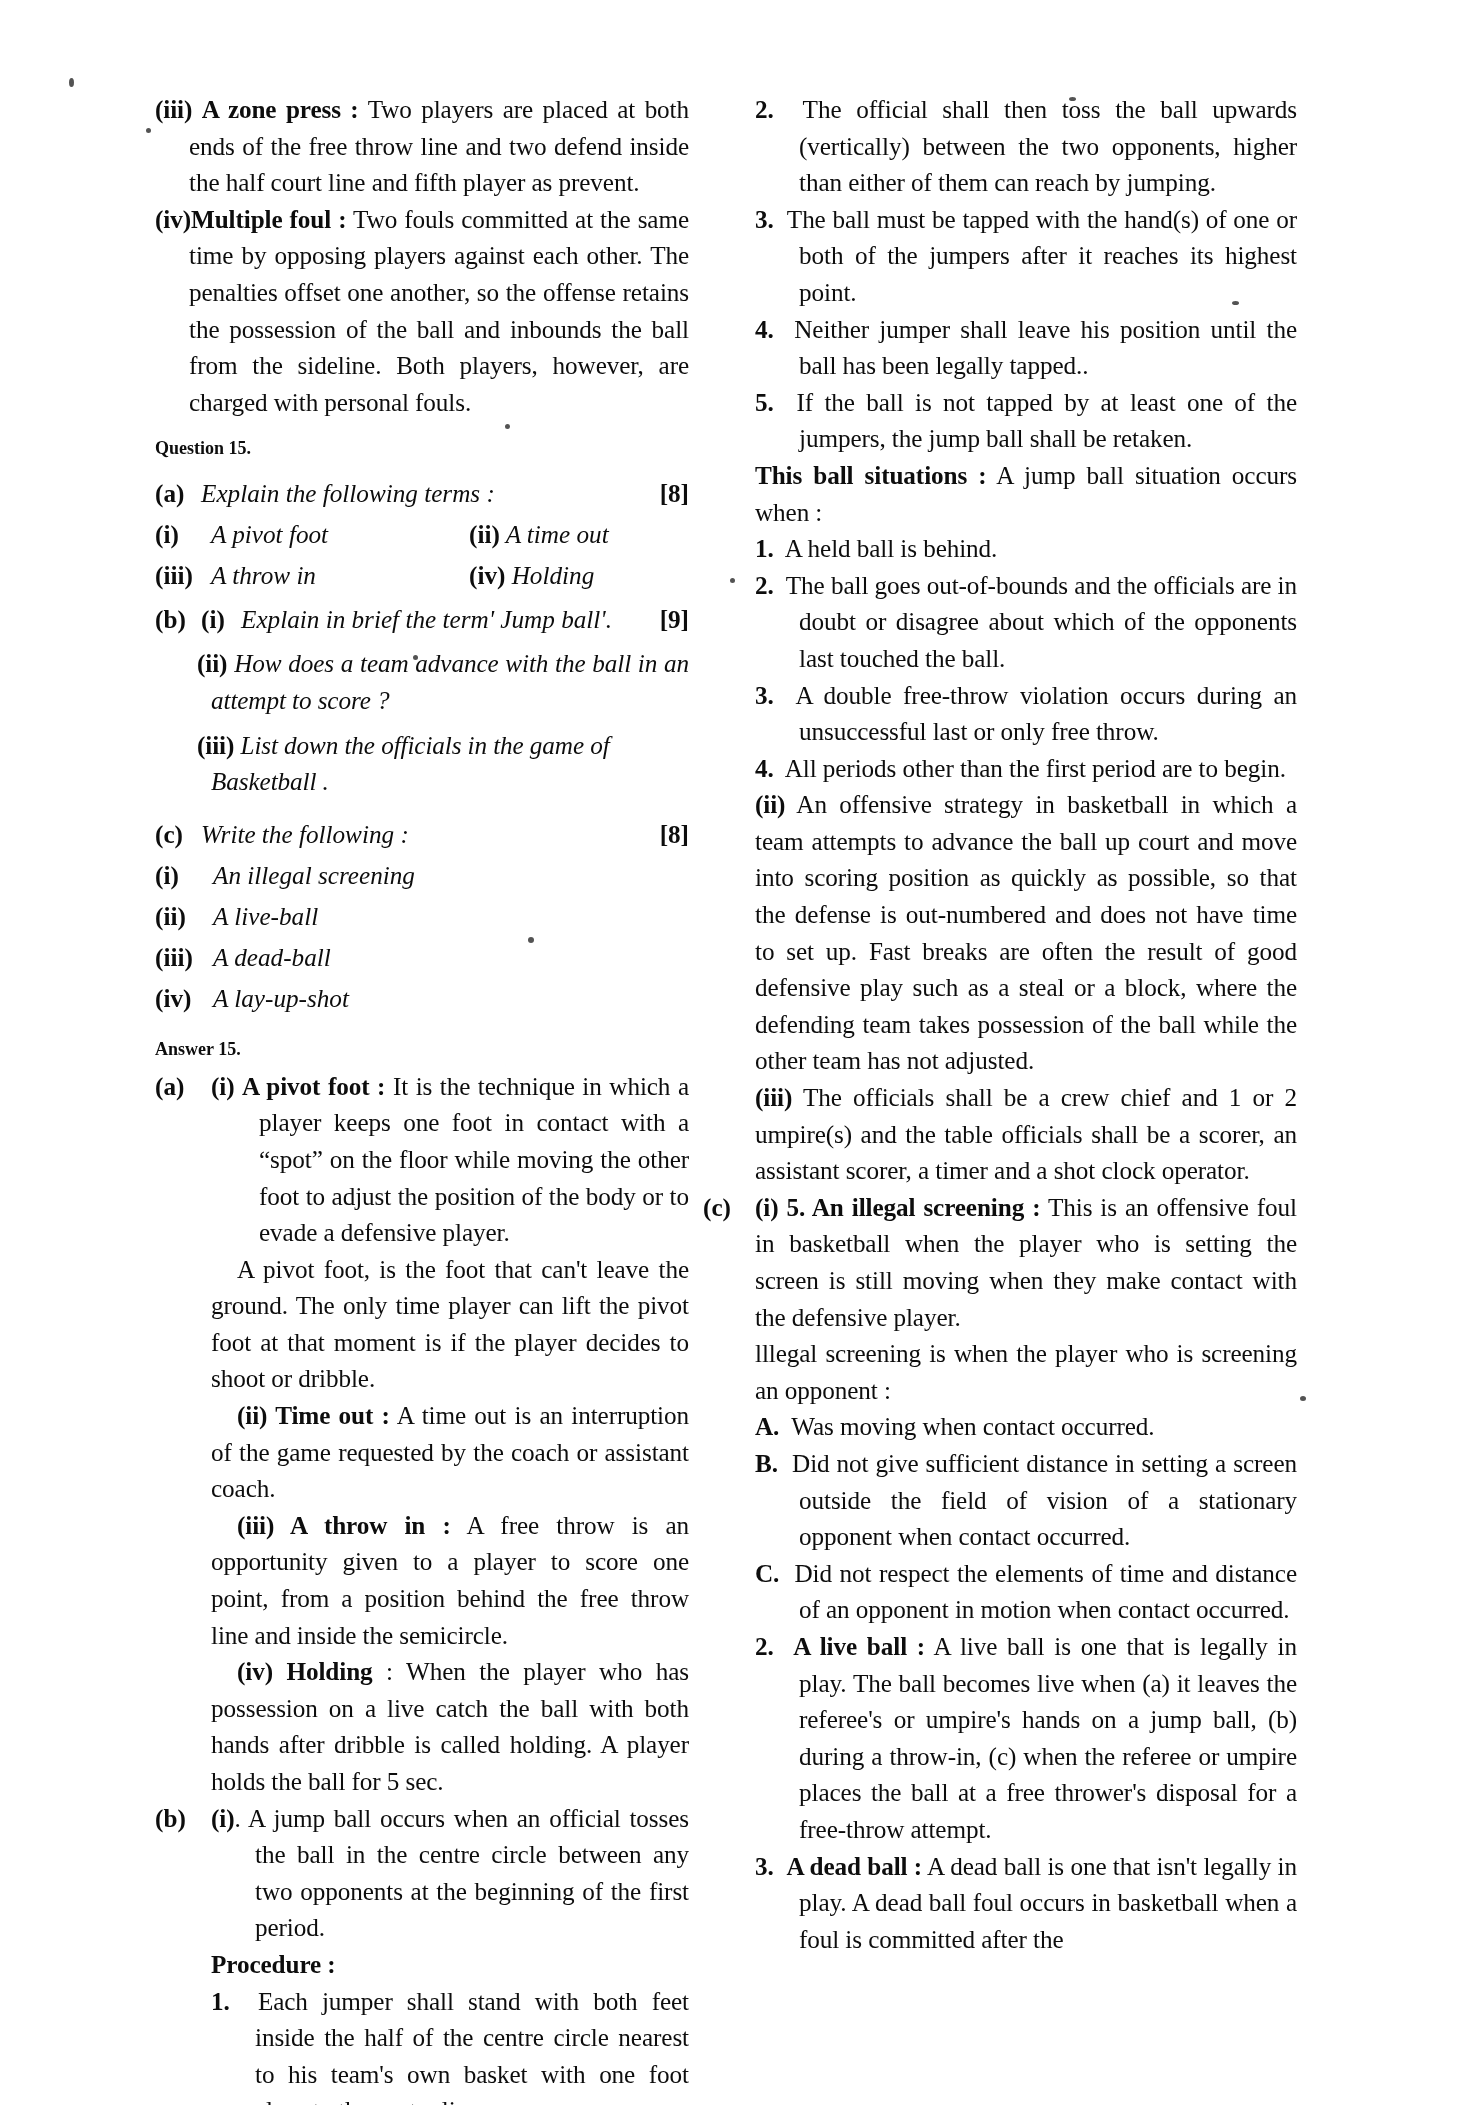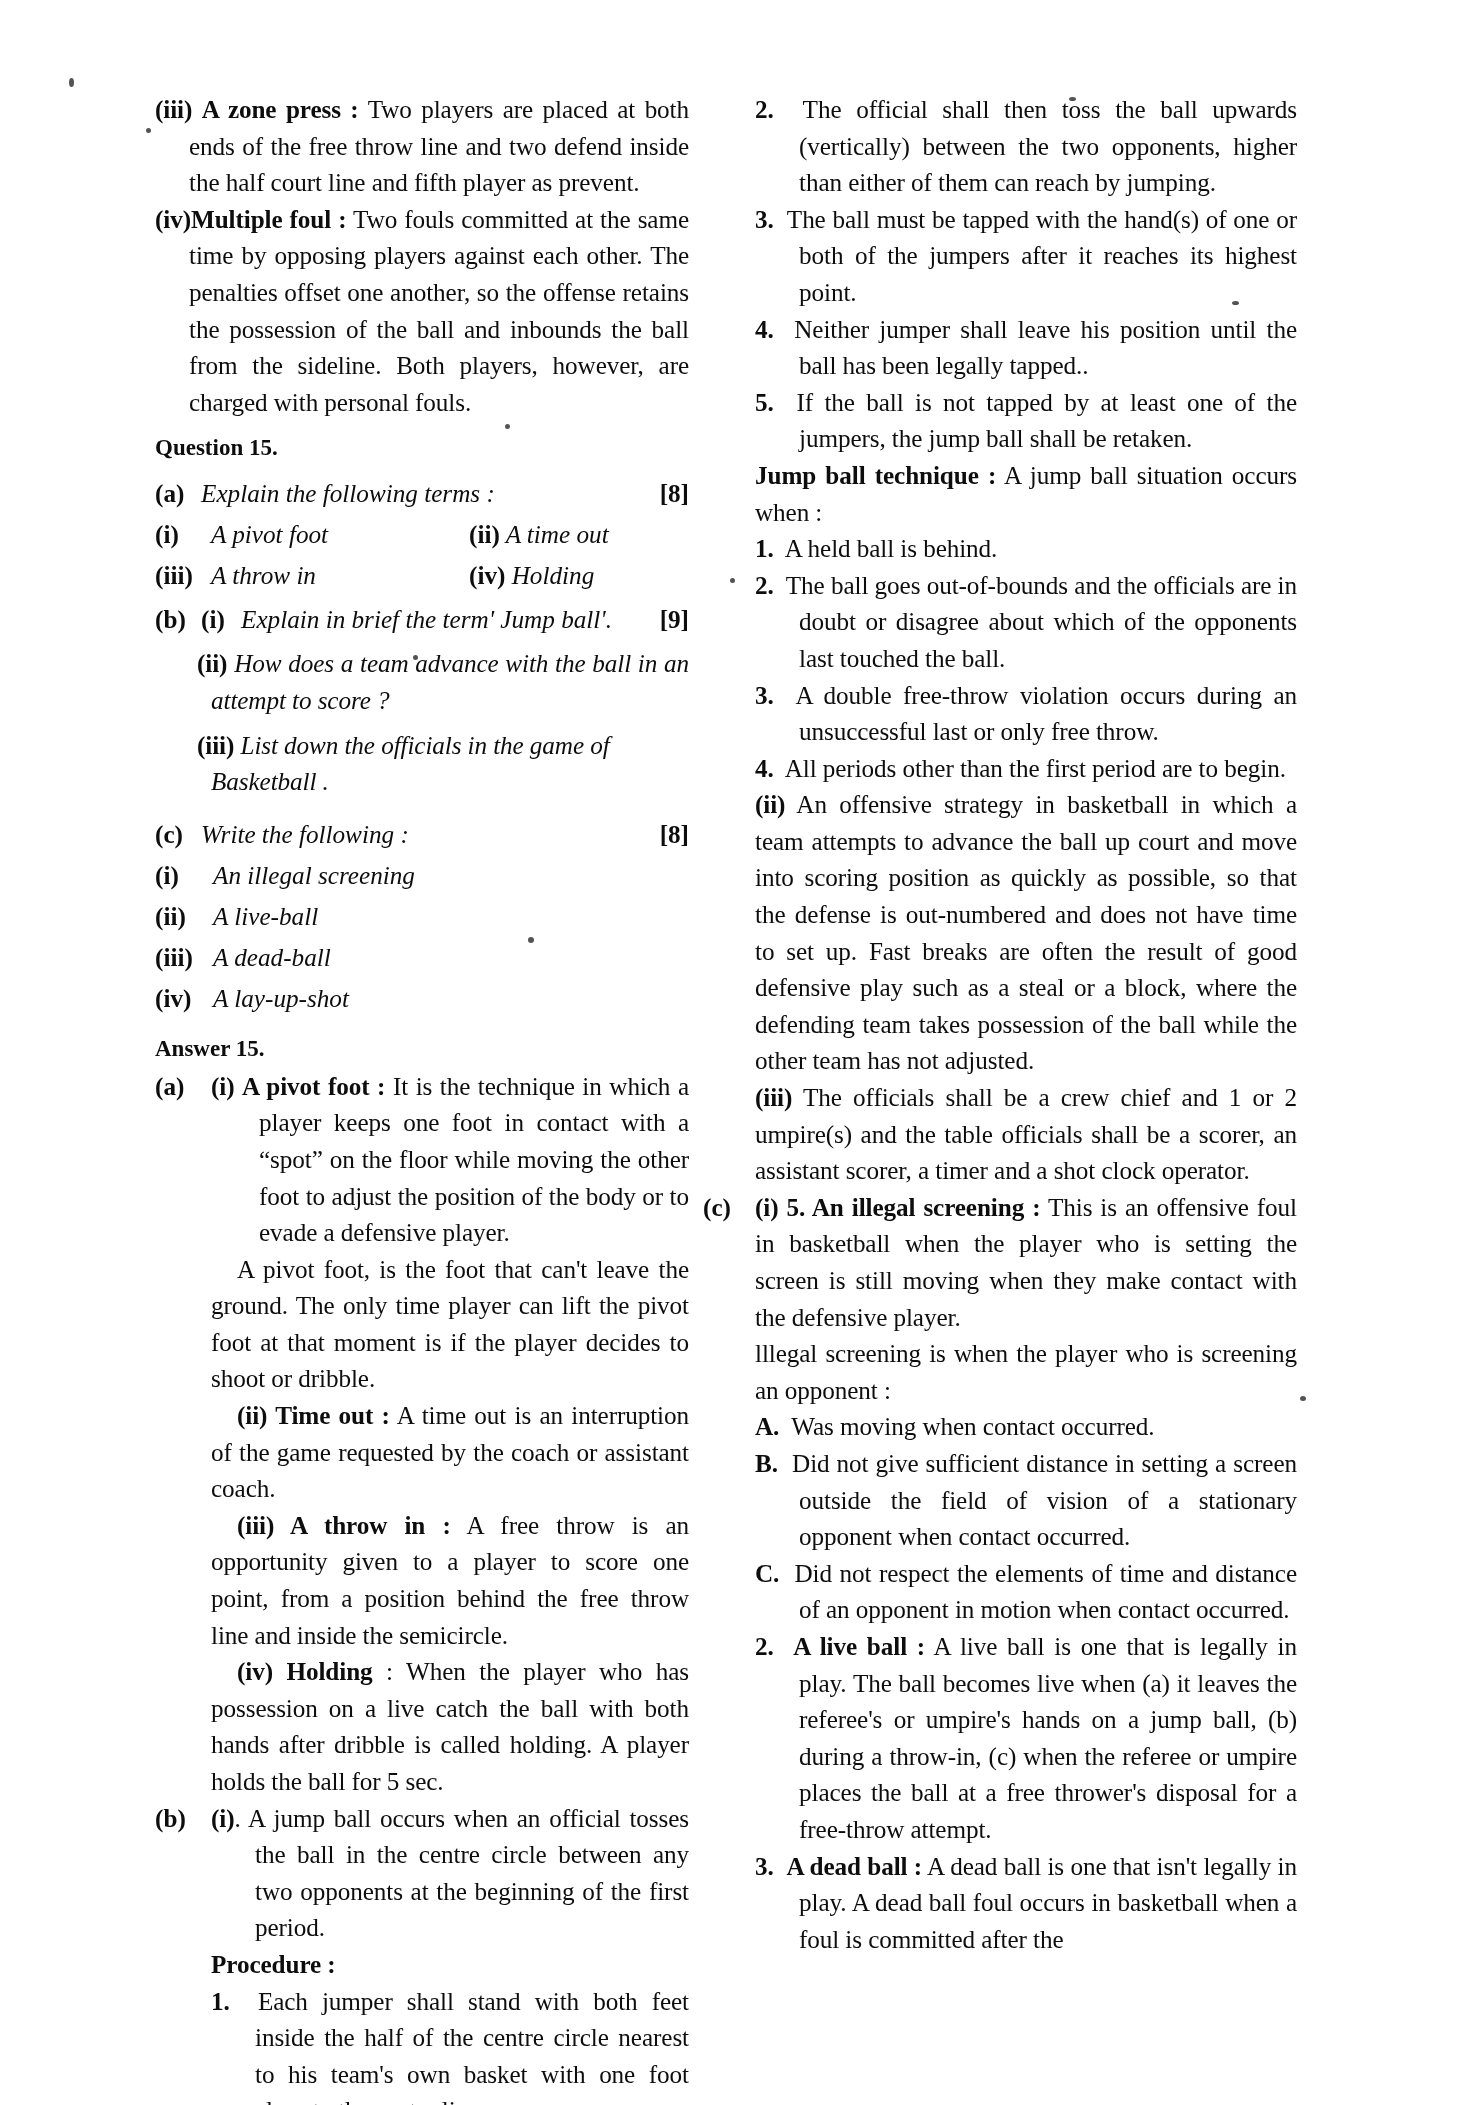--- a/index.html
+++ b/index.html
@@ -44,21 +44,21 @@
   .ind-hang {
     padding-left: 34px;
     text-indent: -34px;
   }
   .ind-first { text-indent: 26px; }
   .b { font-weight: bold; }
   .i { font-style: italic; }
 
   
   .heading {
-    font-size: 23px;
+    font-size: 18px;
     line-height: 40px;
     font-weight: bold;
     margin-top: 7px;
   }
 
   
   .qrow {
     display: flex;
     font-size: 25.2px;
     line-height: 37px;
@@ -229,21 +229,21 @@
 
     </div>
 
     <div class="col col-right">
 
       <p class="p ind-hang" style="padding-left:44px;text-indent:-44px;"><span class="b">2.</span>&nbsp; <span>The official shall then toss the ball upwards (vertically) between the two opponents, higher than either of them can reach by jumping.</span></p>
       <p class="p ind-hang" style="padding-left:44px;text-indent:-44px;"><span class="b">3.</span>&nbsp; <span>The ball must be tapped with the hand(s) of one or both of the jumpers after it reaches its highest point.</span></p>
       <p class="p ind-hang" style="padding-left:44px;text-indent:-44px;"><span class="b">4.</span>&nbsp; <span>Neither jumper shall leave his position until the ball has been legally tapped..</span></p>
       <p class="p ind-hang" style="padding-left:44px;text-indent:-44px;"><span class="b">5.</span>&nbsp; <span>If the ball is not tapped by at least one of the jumpers, the jump ball shall be retaken.</span></p>
 
-      <p class="p"><span class="b">Jump ball technique :</span><span> A jump ball situation occurs when :</span></p>
+      <p class="p"><span class="b">This ball situations :</span><span> A jump ball situation occurs when :</span></p>
 
       <p class="p ind-hang last" style="padding-left:44px;text-indent:-44px;"><span class="b">1.</span>&nbsp; <span>A held ball is behind.</span></p>
       <p class="p ind-hang" style="padding-left:44px;text-indent:-44px;"><span class="b">2.</span>&nbsp; <span>The ball goes out-of-bounds and the officials are in doubt or disagree about which of the opponents last touched the ball.</span></p>
       <p class="p ind-hang" style="padding-left:44px;text-indent:-44px;"><span class="b">3.</span>&nbsp; <span>A double free-throw violation occurs during an unsuccessful last or only free throw.</span></p>
       <p class="p ind-hang" style="padding-left:44px;text-indent:-44px;"><span class="b">4.</span>&nbsp; <span>All periods other than the first period are to begin.</span></p>
 
       <p class="p"><span class="b">(ii)</span><span> An offensive strategy in basketball in which a team attempts to advance the ball up court and move into scoring position as quickly as possible, so that the defense is out-numbered and does not have time to set up. Fast breaks are often the result of good defensive play such as a steal or a block, where the defending team takes possession of the ball while the other team has not adjusted.</span></p>
 
       <p class="p"><span class="b">(iii)</span><span> The officials shall be a crew chief and 1 or 2 umpire(s) and the table officials shall be a scorer, an assistant scorer, a timer and a shot clock operator.</span></p>
 

